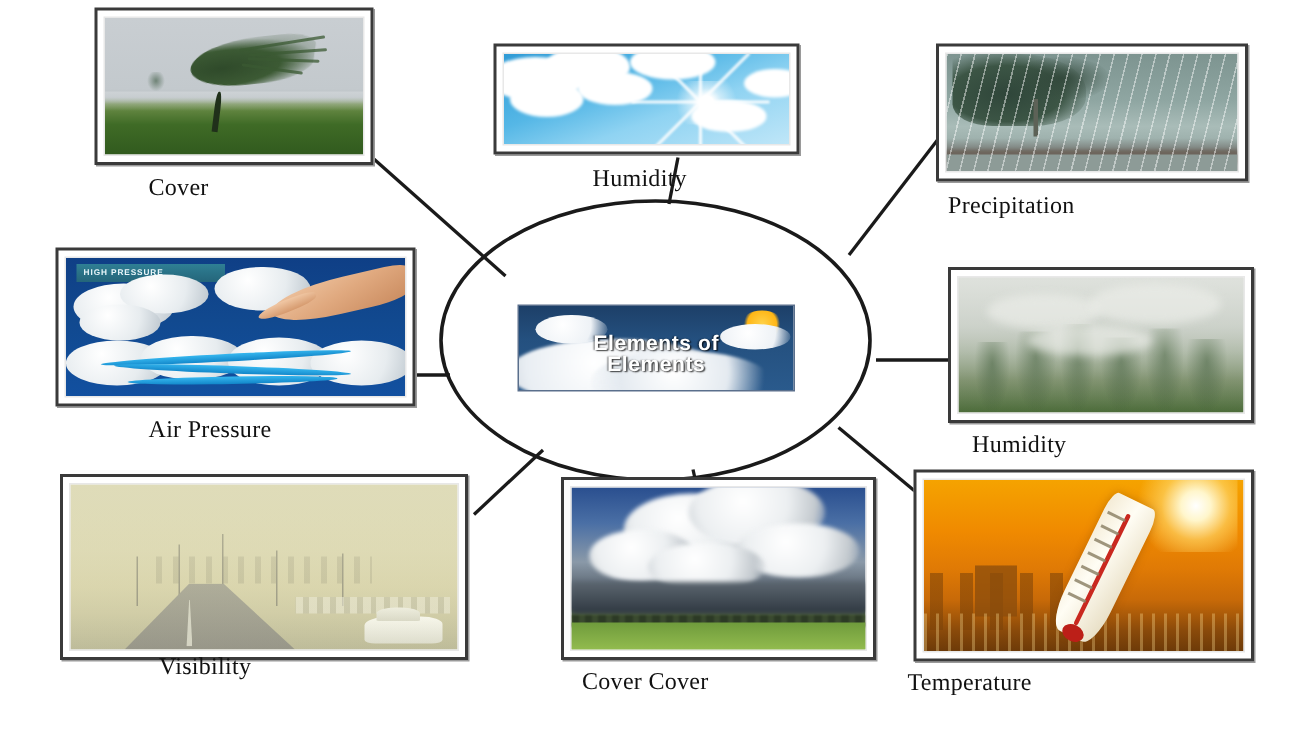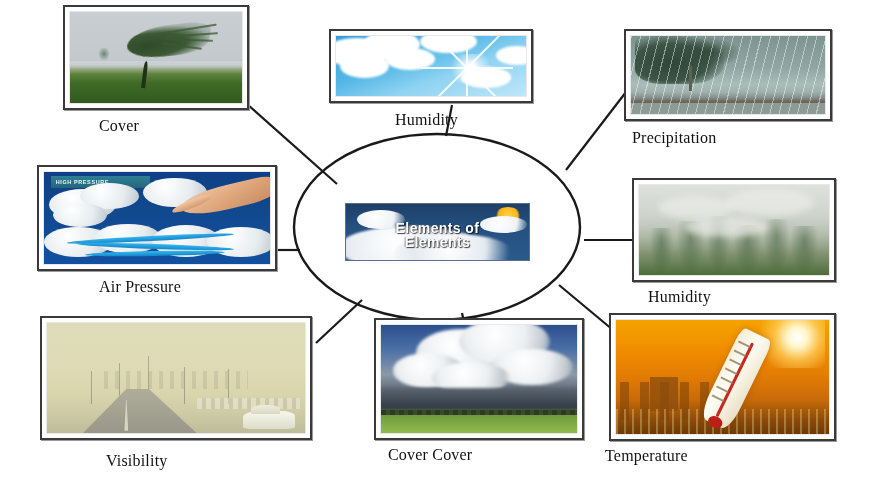--- a/index.html
+++ b/index.html
@@ -291,21 +291,21 @@
         <div class="pole" style="left:39%;top:30%;height:44%;"></div>
         <div class="pole" style="left:53%;top:40%;height:34%;"></div>
         <div class="pole" style="left:70%;top:42%;height:32%;"></div>
         <div class="road"></div>
         <div class="lane"></div>
         <div class="parked"></div>
         <div class="car"></div>
         <div class="haze"></div>
       </div>
     </div>
-    <div class="caption" style="left:66px;top:136px;">Visibility</div>
+    <div class="caption" style="left:66px;top:120px;">Visibility</div>
   </div>
 
   <div class="node" style="left:374px;top:318px;">
     <div class="frame" style="width:210px;height:122px;">
       <div class="photo art-cloud">
         <div class="anvil" style="left:18%;top:4%;width:46%;height:44%;"></div>
         <div class="anvil" style="left:40%;top:-6%;width:46%;height:42%;"></div>
         <div class="anvil" style="left:6%;top:26%;width:36%;height:32%;"></div>
         <div class="anvil" style="left:56%;top:22%;width:42%;height:34%;"></div>
         <div class="anvil" style="left:26%;top:34%;width:40%;height:30%;"></div>

